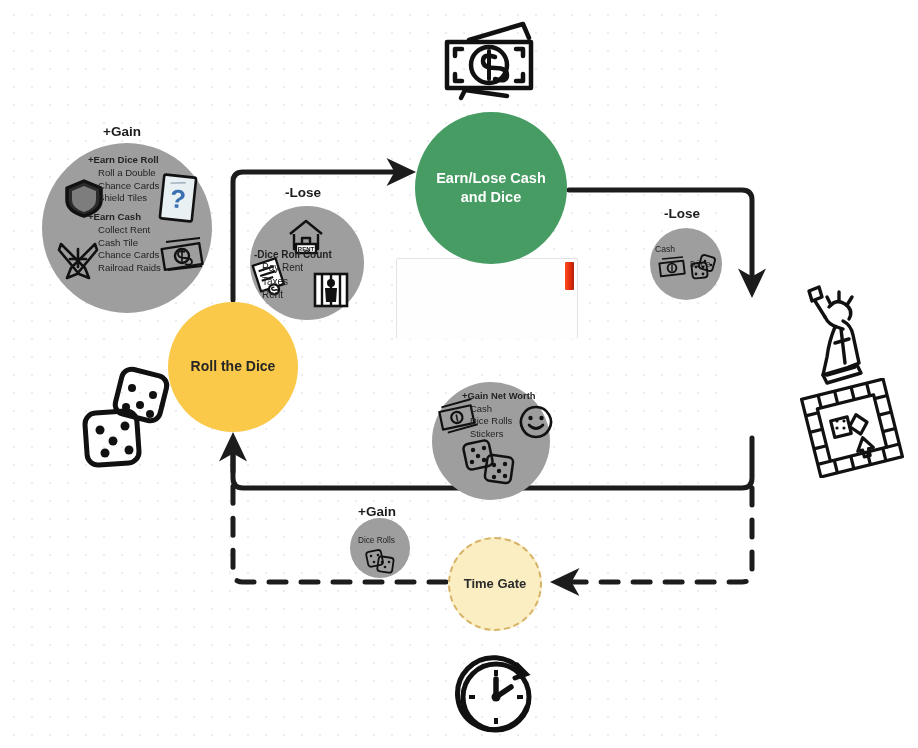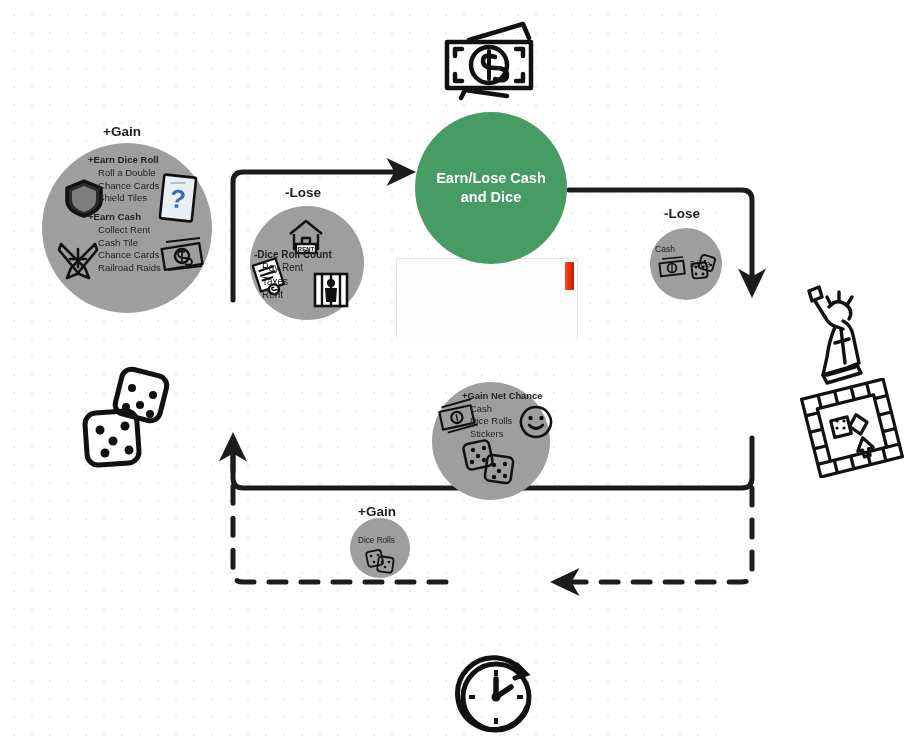--- a/index.html
+++ b/index.html
@@ -440,21 +440,21 @@
         <circle cx="32" cy="27" r="2.2"></circle>
           <circle cx="43" cy="26" r="2.2"></circle>
         <circle cx="37" cy="33" r="2.2"></circle>
           <circle cx="32" cy="39" r="2.2"></circle>
         <circle cx="43" cy="38" r="2.2"></circle>
       </g>
     </svg>
   </div>
 
   <div class="bubble-text txt-networth">
-    <div><b>+Gain Net Chance</b></div>
+    <div><b>+Gain Net Worth</b></div>
     <div style="padding-left:8px">Cash</div>
     <div style="padding-left:8px">Dice Rolls</div>
     <div style="padding-left:8px">Stickers</div>
   </div>
 
   <div class="tag t-gain-bottom">+Gain</div>
   <div class="bubble b-dicerolls"></div>
   <div class="bubble-text txt-dicerolls">Dice Rolls</div>
 
   <div class="icon i-dice-tiny">
@@ -467,20 +467,26 @@
         <circle cx="6" cy="8" r="1.3"></circle>
           <circle cx="13" cy="7" r="1.3"></circle>
         <circle cx="9" cy="14" r="1.3"></circle>
         <circle cx="17" cy="14" r="1.3"></circle>
           <circle cx="24" cy="14" r="1.3"></circle>
         <circle cx="20" cy="19" r="1.3"></circle>
       </g>
     </svg>
   </div>
 
+  <div class="node node-yellow">
+    <span>Roll the Dice</span>
+  </div>
 
   <div class="node node-green">
     <span>Earn/Lose Cash and Dice</span>
   </div>
 
 
+  <div class="node node-timegate">
+    <span>Time Gate</span>
+  </div>
 
 </div>
 
 </body></html>

